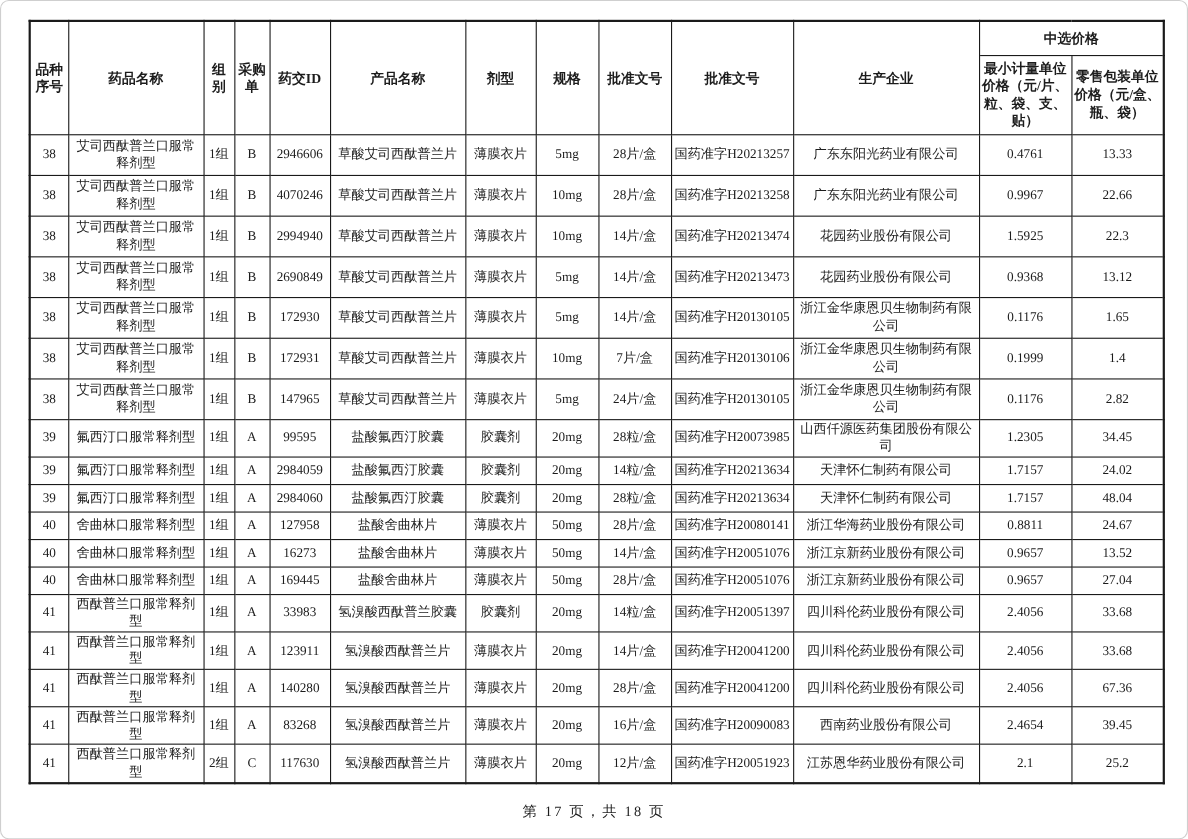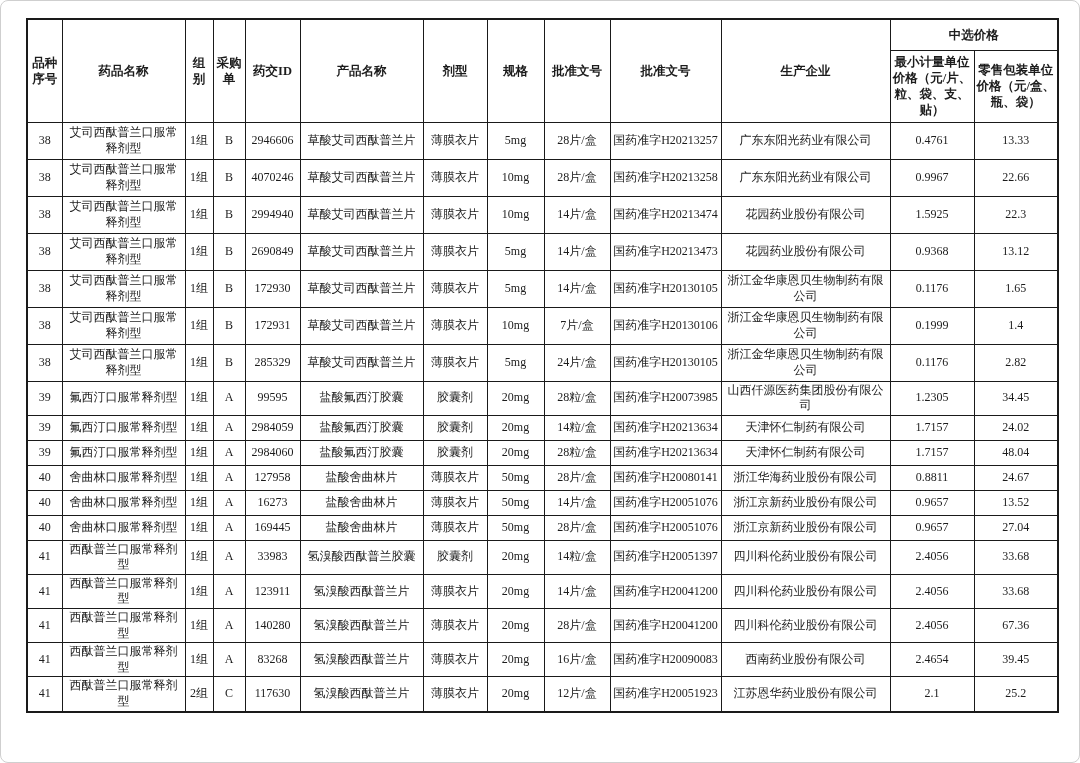--- a/index.html
+++ b/index.html
@@ -193,21 +193,21 @@
           <td>国药准字H20130106</td>
           <td>浙江金华康恩贝生物制药有限公司</td>
           <td>0.1999</td>
           <td>1.4</td>
         </tr>
         <tr class="row-tall">
           <td>38</td>
           <td>艾司西酞普兰口服常释剂型</td>
           <td>1组</td>
           <td>B</td>
-          <td>285329</td>
+          <td>147965</td>
           <td>草酸艾司西酞普兰片</td>
           <td>薄膜衣片</td>
           <td>5mg</td>
           <td>24片/盒</td>
           <td>国药准字H20130105</td>
           <td>浙江金华康恩贝生物制药有限公司</td>
           <td>0.1176</td>
           <td>2.82</td>
         </tr>
         <tr class="row-short">
@@ -371,14 +371,15 @@
           <td>20mg</td>
           <td>12片/盒</td>
           <td>国药准字H20051923</td>
           <td>江苏恩华药业股份有限公司</td>
           <td>2.1</td>
           <td>25.2</td>
         </tr>
       </tbody>
   </table>
 
+  <div class="footer">第 17 页，共 18 页</div>
 
 </div>
 
 </body></html>

